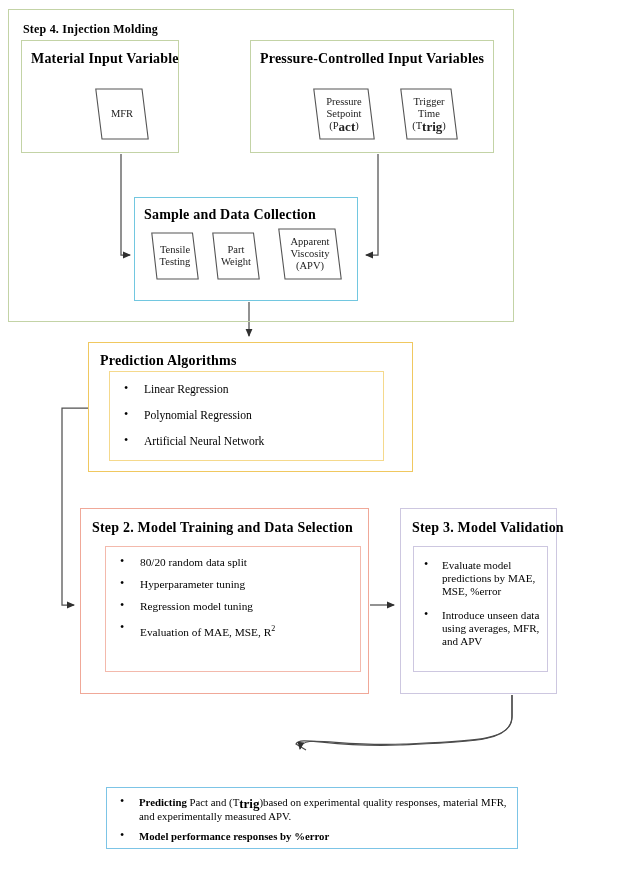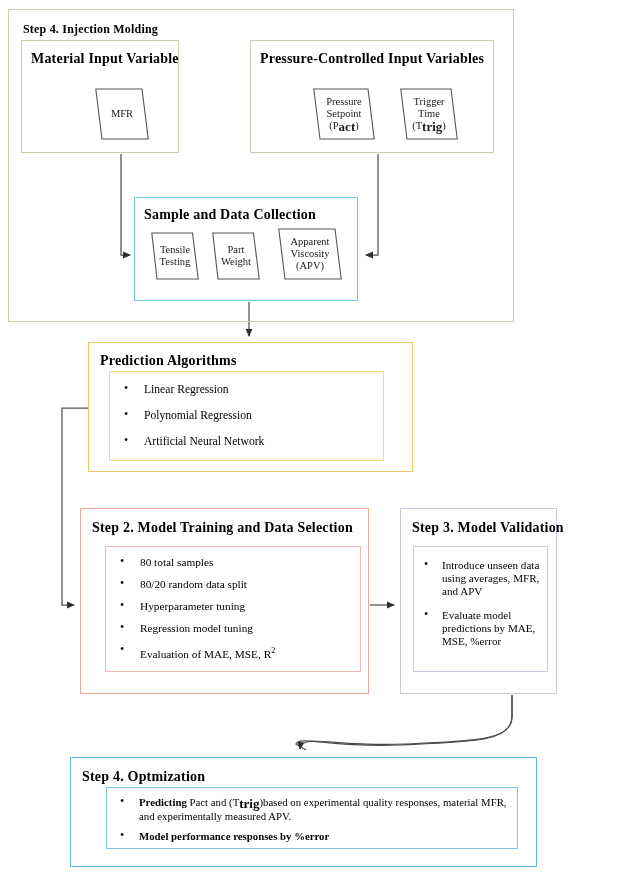--- a/index.html
+++ b/index.html
@@ -219,41 +219,37 @@
       <li><span>Polynomial Regression</span></li>
       <li><span>Artificial Neural Network</span></li>
     </ul>
   </div>
 
   <div class="box" id="step2">
     <div class="box-title">Step 2. Model Training and Data Selection</div>
   </div>
   <div class="box" id="step2-inner">
     <ul class="bullets">
-      <li><span>80 total samples</span></li>
       <li><span>80/20 random data split</span></li>
       <li><span>Hyperparameter tuning</span></li>
       <li><span>Regression model tuning</span></li>
       <li><span>Evaluation of MAE, MSE, R</span><sup>2</sup></li>
     </ul>
   </div>
 
   <div class="box" id="step3">
     <div class="box-title">Step 3. Model Validation</div>
   </div>
   <div class="box" id="step3-inner">
     <ul class="bullets">
+      <li><span>Evaluate model predictions by MAE, MSE, %error</span></li>
       <li><span>Introduce unseen data using averages, MFR, and APV</span></li>
-      <li><span>Evaluate model predictions by MAE, MSE, %error</span></li>
-    </ul>
-  </div>
-
-  <div class="box" id="step4">
-    <div class="box-title">Step 4. Optmization</div>
-  </div>
+    </ul>
+  </div>
+
   <div class="box" id="step4-inner">
     <ul class="bullets">
       <li>
         <span class="b">Predicting</span><span> Pact and (T</span><sub>trig</sub><span>)based on experimental quality responses, material MFR, and experimentally measured APV.</span>
       </li>
       <li><span class="b">Model performance responses by %error</span></li>
     </ul>
   </div>
 
 </div>

